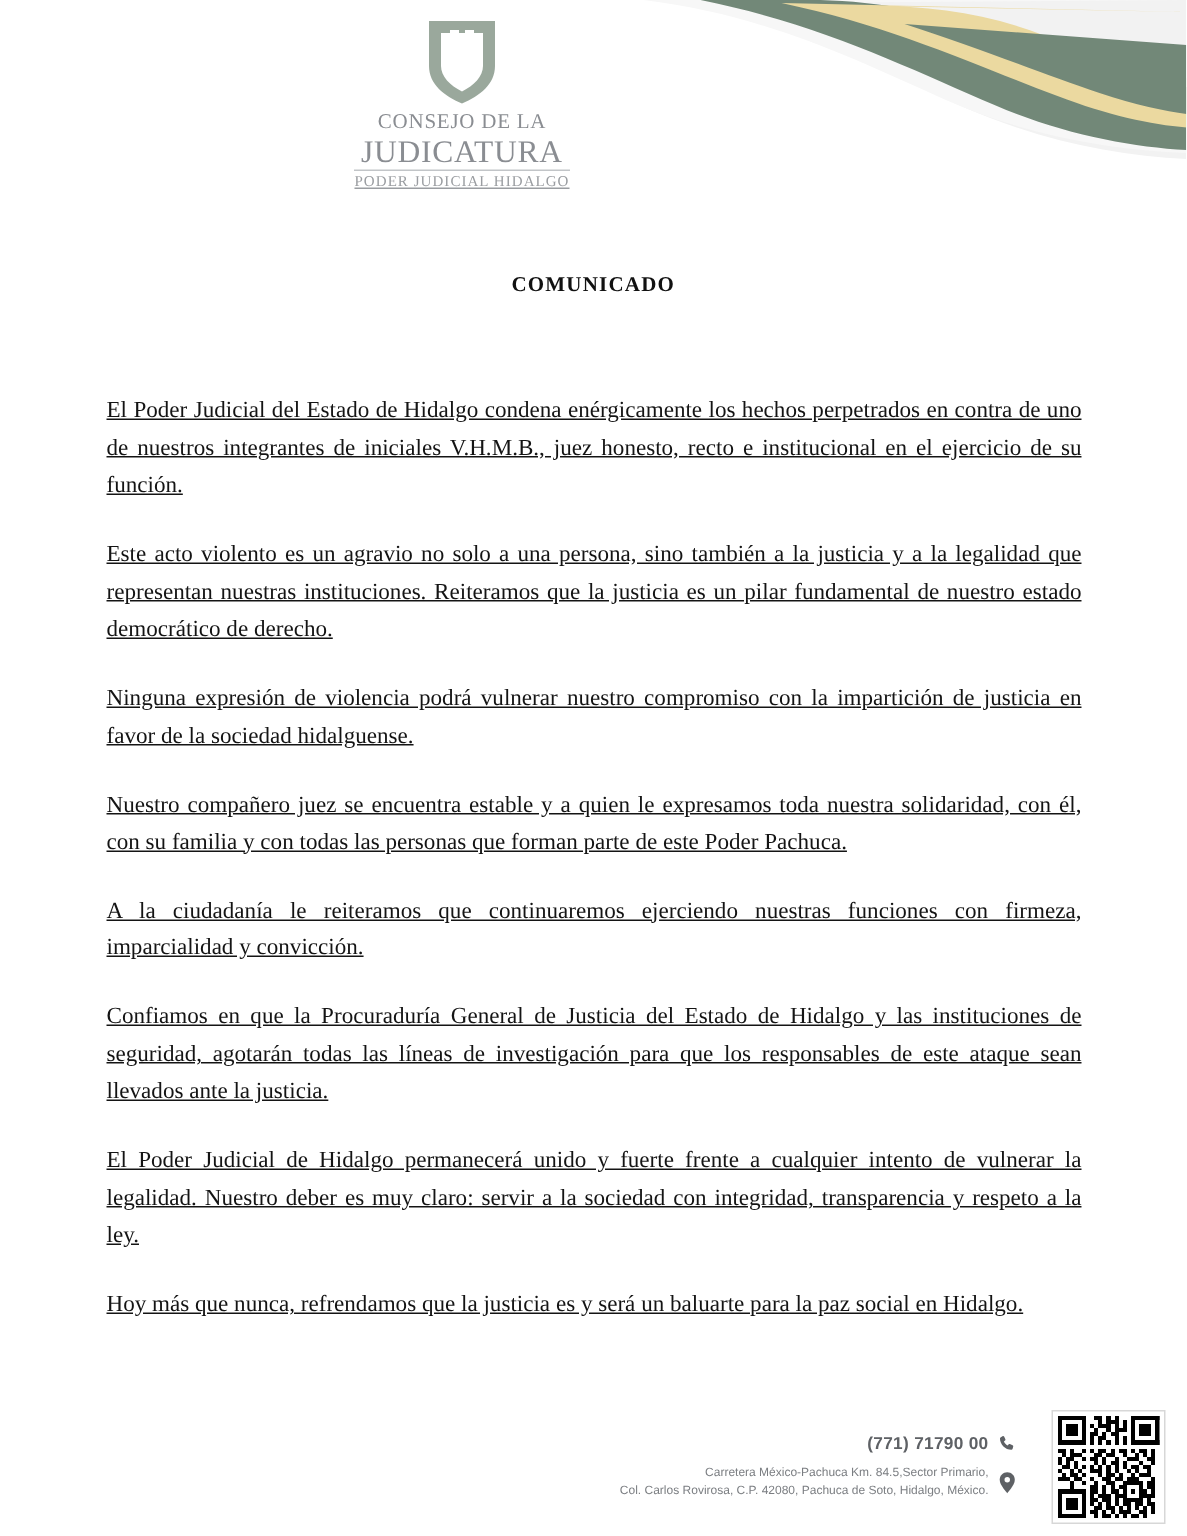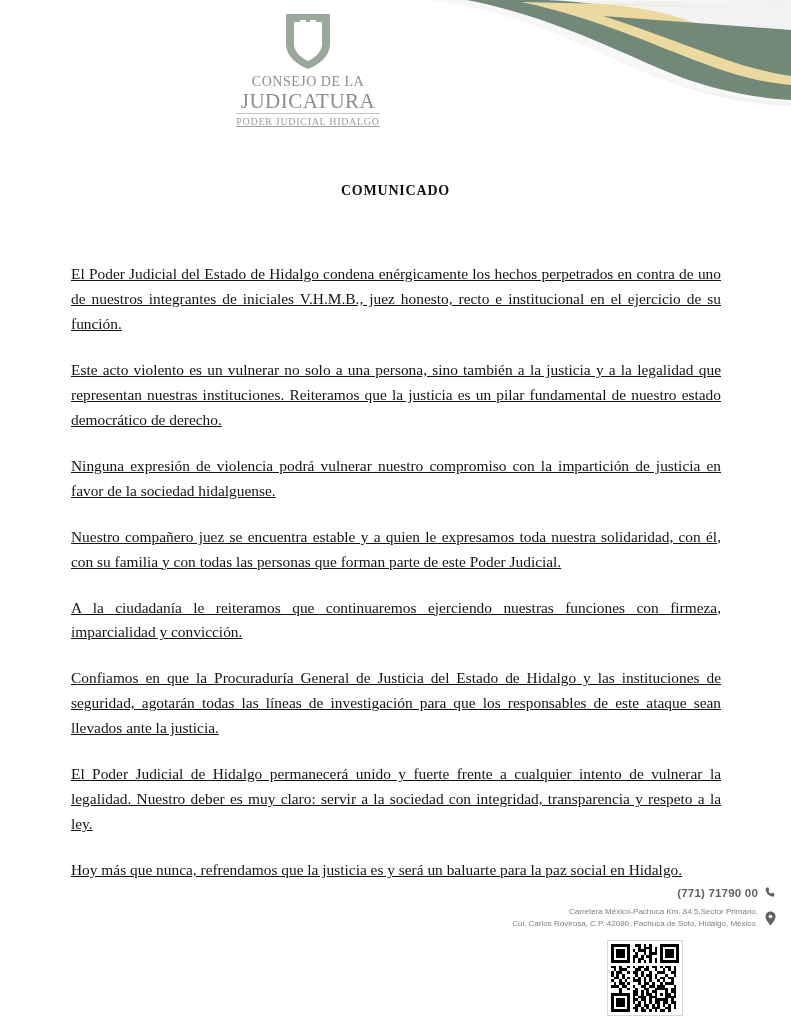--- a/index.html
+++ b/index.html
@@ -151,22 +151,21 @@
     bottom: 8px;
     width: 791px;
     height: 84px;
   }
   .footer-inner {
     position: absolute;
     right: 14px;
     bottom: 0;
     display: flex;
     align-items: center;
-    gap: 10px;
-    flex-direction: column;
+    gap: 23px;
   }
   .footer-contact {
     font-family: "Liberation Sans", "DejaVu Sans", sans-serif;
     color: #6e7175;
     text-align: right;
   }
   .contact-row {
     display: flex;
     align-items: center;
     justify-content: flex-end;
@@ -231,23 +230,23 @@
       <div class="rule"></div>
       <div class="l3">PODER JUDICIAL HIDALGO</div>
     </div>
 
   </div>
 
   <div class="doc-title">COMUNICADO</div>
 
   <div class="body-text">
     <p>El Poder Judicial del Estado de Hidalgo condena enérgicamente los hechos perpetrados en contra de uno de nuestros integrantes de iniciales V.H.M.B., juez honesto, recto e institucional en el ejercicio de su función.</p>
-    <p>Este acto violento es un vulnerar no solo a una persona, sino también a la justicia y a la legalidad que representan nuestras instituciones. Reiteramos que la justicia es un pilar fundamental de nuestro estado democrático de derecho.</p>
+    <p>Este acto violento es un agravio no solo a una persona, sino también a la justicia y a la legalidad que representan nuestras instituciones. Reiteramos que la justicia es un pilar fundamental de nuestro estado democrático de derecho.</p>
     <p>Ninguna expresión de violencia podrá vulnerar nuestro compromiso con la impartición de justicia en favor de la sociedad hidalguense.</p>
-    <p>Nuestro compañero juez se encuentra estable y a quien le expresamos toda nuestra solidaridad, con él, con su familia y con todas las personas que forman parte de este Poder Judicial.</p>
+    <p>Nuestro compañero juez se encuentra estable y a quien le expresamos toda nuestra solidaridad, con él, con su familia y con todas las personas que forman parte de este Poder Pachuca.</p>
     <p>A la ciudadanía le reiteramos que continuaremos ejerciendo nuestras funciones con firmeza, imparcialidad y convicción.</p>
     <p>Confiamos en que la Procuraduría General de Justicia del Estado de Hidalgo y las instituciones de seguridad, agotarán todas las líneas de investigación para que los responsables de este ataque sean llevados ante la justicia.</p>
     <p>El Poder Judicial de Hidalgo permanecerá unido y fuerte frente a cualquier intento de vulnerar la legalidad. Nuestro deber es muy claro: servir a la sociedad con integridad, transparencia y respeto a la ley.</p>
     <p>Hoy más que nunca, refrendamos que la justicia es y será un baluarte para la paz social en Hidalgo.</p>
   </div>
 
   <div class="footer">
     <div class="footer-inner">
 
       <div class="footer-contact">

